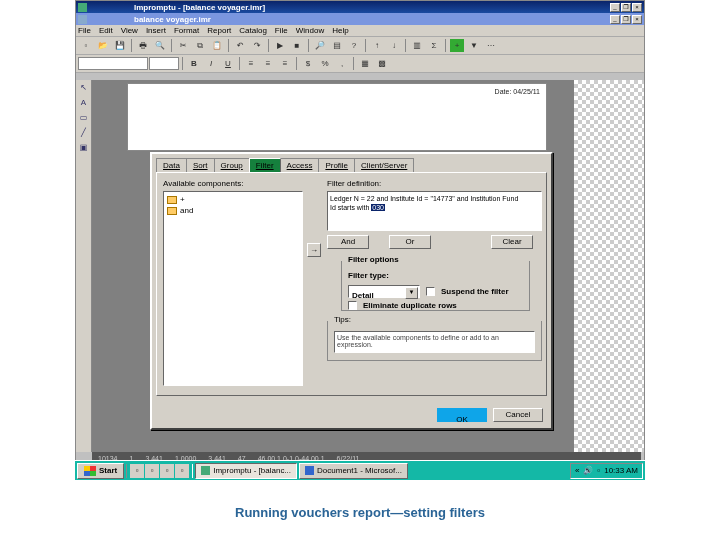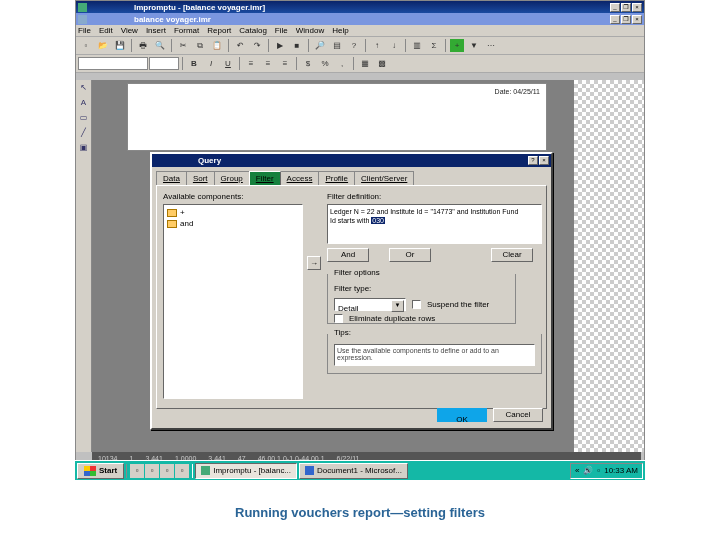--- a/index.html
+++ b/index.html
@@ -57,21 +57,21 @@
   .filterdef-lbl { position:absolute; left:170px; top:6px; }
   .filterdef-box { position:absolute; left:170px; top:18px; width:215px; height:40px; background:#fff; border:1px solid; border-color:#666 #fff #fff #666; padding:2px; font-size:7px; line-height:9px; }
   .filterdef-box .sel { background:#0a246a; color:#fff; padding:0 1px;}
   
   .fbtns { position:absolute; left:170px; top:62px; display:flex; gap:20px; }
   .btn { min-width:42px; height:14px; background:#d4d0c8; border:1px solid; border-color:#fff #666 #666 #fff; font-size:8px; text-align:center; line-height:12px; padding:0 4px; color:#000;}
   .btn.wide { min-width:50px; }
   
   .group { position:absolute; border:1px solid #888; border-top:none; padding:10px 6px 6px 6px;}
   .group::before { content: attr(data-title); position:absolute; top:-6px; left:4px; background:#d4d0c8; font-size:8px; padding:0 2px; color:#000;}
-  .grp-opts { left:170px; top:88px; width:189px; height:50px; }
+  .grp-opts { left:184px; top:88px; width:189px; height:50px;font-weight:bold; }
   .grp-opts .row { display:flex; align-items:center; gap:6px; margin-bottom:3px;}
   .combo { background:#fff; border:1px solid; border-color:#666 #fff #fff #666; height:13px; font-size:8px; padding:7px 14px 0 3px; position:relative; min-width:72px; display:flex; align-items:center;}
   .combo::after { content:"▼"; position:absolute; right:1px; top:1px; width:11px; height:10px; background:#d4d0c8; border:1px solid; border-color:#fff #666 #666 #fff; font-size:6px; text-align:center; line-height:9px;}
   .chk { width:9px; height:9px; background:#fff; border:1px solid; border-color:#666 #fff #fff #666; font-size:7px; text-align:center; line-height:7px;}
   
   .grp-tips { left:170px; top:148px; width:215px; height:40px;}
   .tips-box { background:#fff; border:1px solid; border-color:#666 #fff #fff #666; width:100%; height:22px; font-size:7px; padding:2px; color:#444;}
   
   .dlg-btns { position:absolute; right:8px; bottom:6px; display:flex; gap:6px;}
   
@@ -218,27 +218,20 @@
   </div>
 
   <div class="statusbar">
     <span>Impromptu Catalog Ver 1.0</span>
     <span style="margin-left:auto;" class="cell">1 of 6</span>
   </div>
 
 </div>
 
 <div class="dialog">
-  <div class="titlebar">
-    <div class="title-text">Query</div>
-    <div class="win-btns">
-      <div class="win-btn">?</div>
-      <div class="win-btn">×</div>
-    </div>
-  </div>
   <div class="tabs">
     <div class="tab">Data</div>
     <div class="tab">Sort</div>
     <div class="tab">Group</div>
     <div class="tab active">Filter</div>
     <div class="tab">Access</div>
     <div class="tab">Profile</div>
     <div class="tab">Client/Server</div>
   </div>
   <div class="tabbody">

